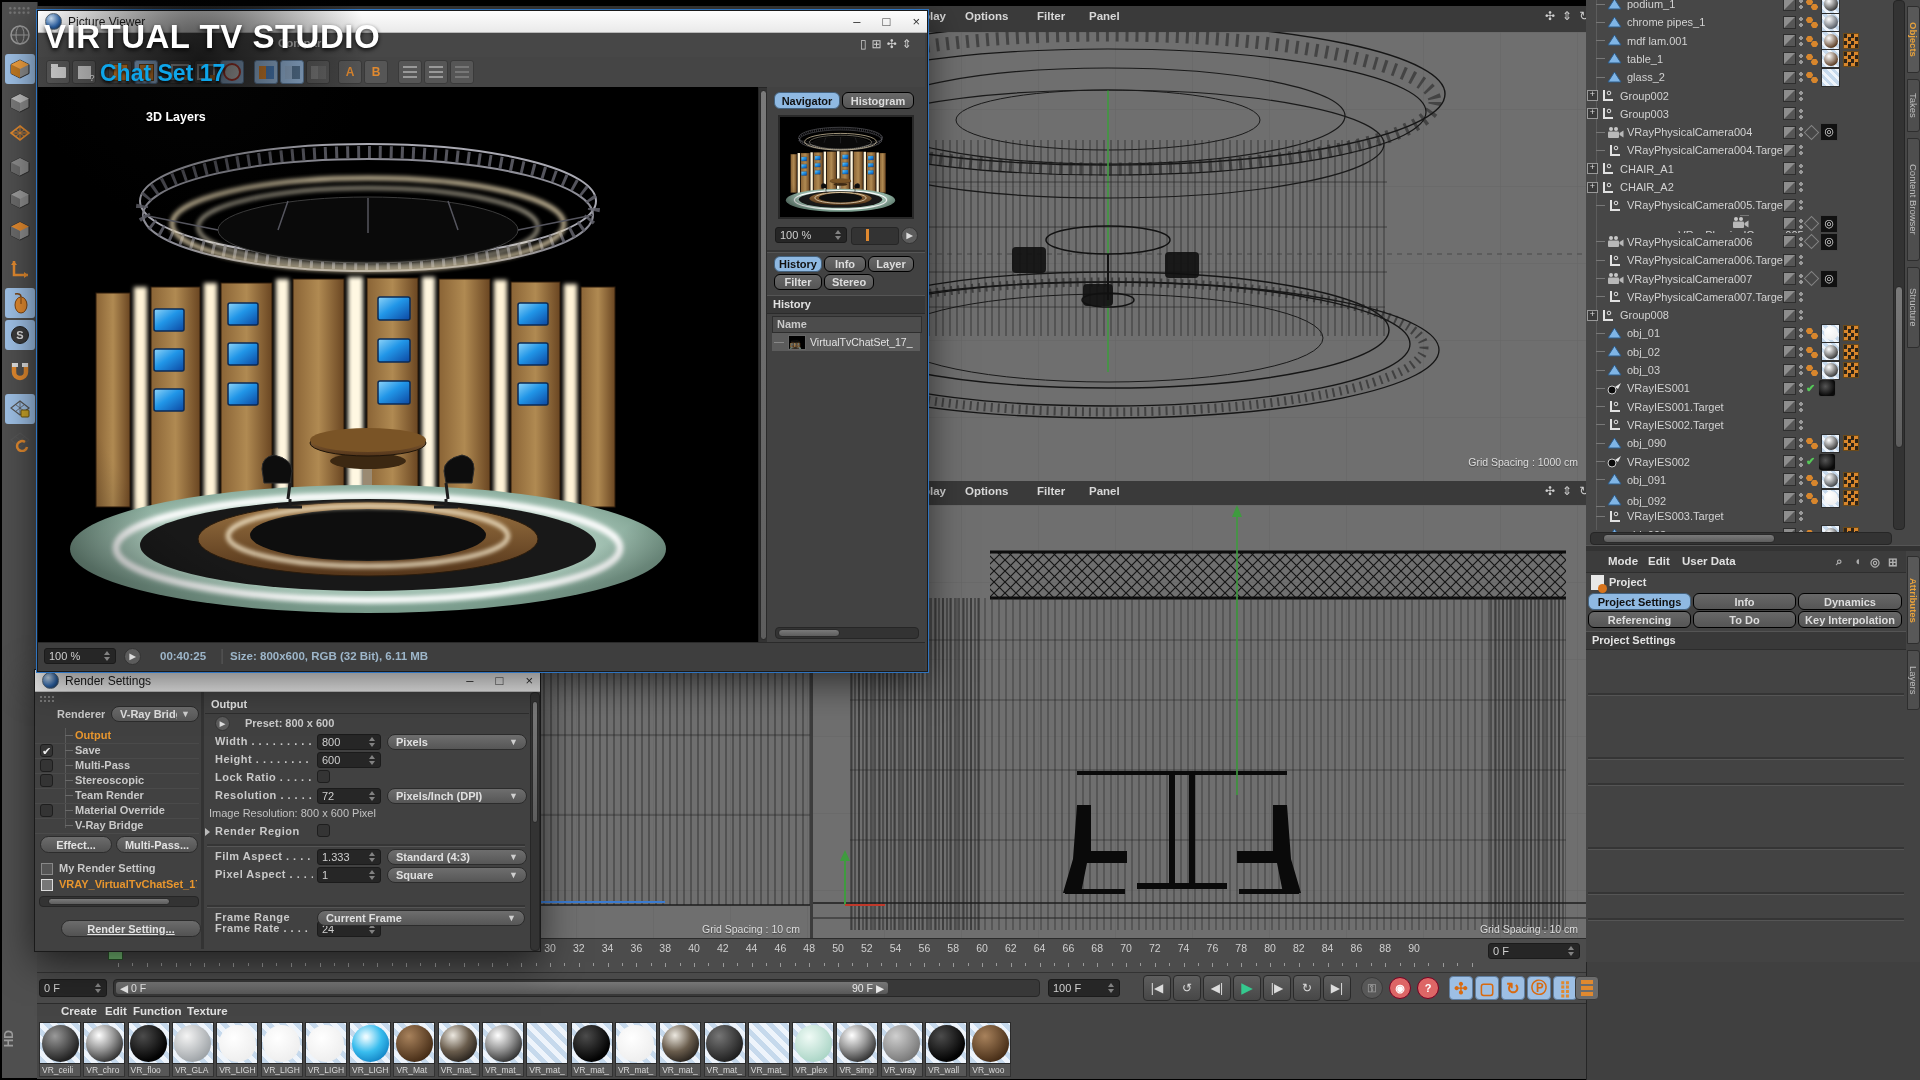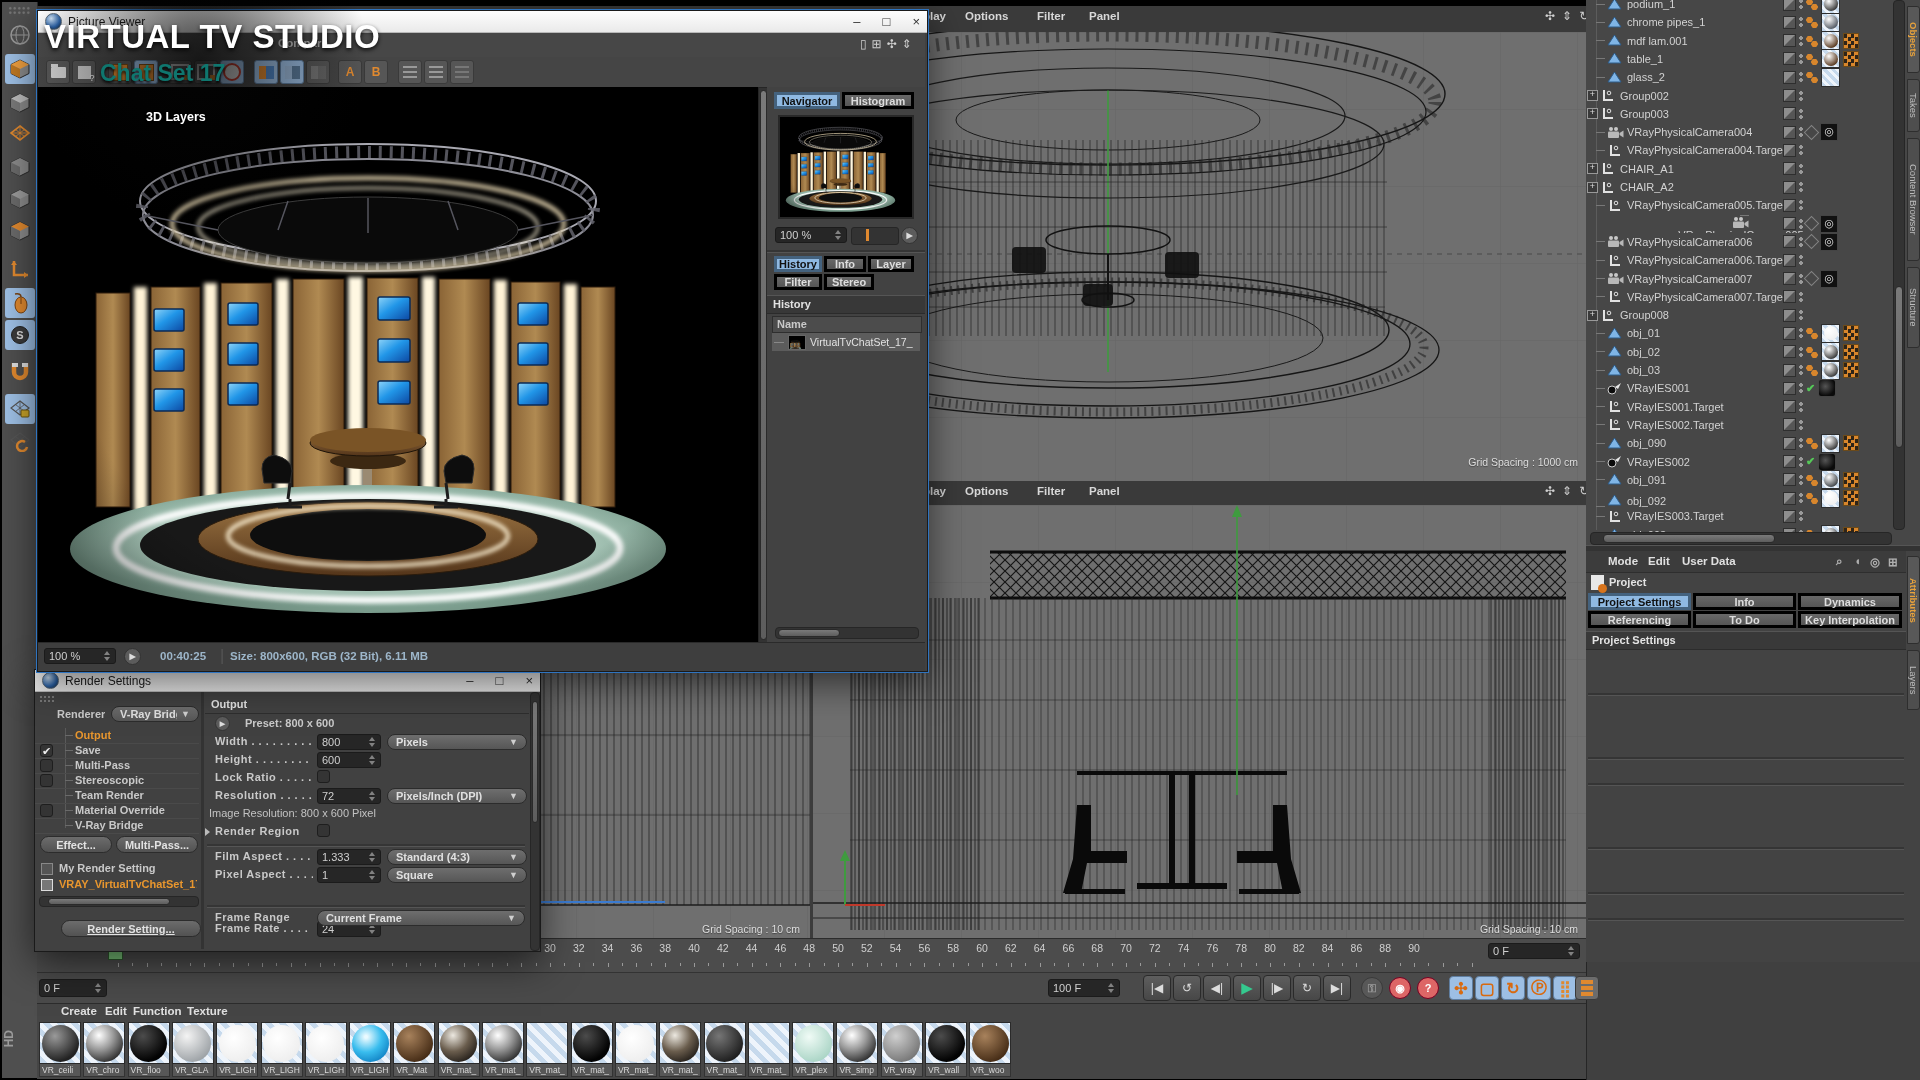--- a/index.html
+++ b/index.html
@@ -14,22 +14,22 @@
   .spin::after{content:"";position:absolute;left:0;bottom:0;border-left:3.5px solid transparent;border-right:3.5px solid transparent;border-top:4px solid #999;}
   .dd{background:linear-gradient(#6e6e6e,#565656);border:1px solid #2c2c2c;border-radius:9px;color:#e0e0e0;
     font-size:11px;display:flex;align-items:center;padding:0 8px;height:16px;box-sizing:border-box;font-weight:bold;}
   .dd .cap{flex:1;overflow:hidden;white-space:nowrap;}
   .dd .arr{font-size:9px;color:#cfcfcf;margin-left:4px;}
   .btn{background:linear-gradient(#6c6c6c,#525252);border:1px solid #2c2c2c;border-radius:10px;color:#e2e2e2;
     font-size:11px;font-weight:bold;display:flex;align-items:center;justify-content:center;height:17px;box-sizing:border-box;}
   .chk{width:13px;height:13px;background:#343434;border:1px solid #1e1e1e;border-radius:3px;color:#ededed;
     font-size:11px;line-height:12px;text-align:center;box-sizing:border-box;}
   .chk.on::after{content:"\2714";}
-  .tab{background:linear-gradient(#686868,#555);border:3px solid #000000;color:#ddd;font-size:11px;font-weight:bold;
-    display:flex;align-items:center;justify-content:center;box-sizing:border-box;border-radius:0;}
+  .tab{background:linear-gradient(#686868,#555);border:1px solid #000000;color:#ddd;font-size:11px;font-weight:bold;
+    display:flex;align-items:center;justify-content:center;box-sizing:border-box;border-radius:6px;}
   .tab.active{background:#8fb9e2;color:#101010;border-color:#44627e;}
   .lbl{color:#c9c9c9;font-size:11px;font-weight:bold;white-space:nowrap;overflow:hidden;}
   .hdr{color:#e3e3e3;font-size:11px;font-weight:bold;}
   .sepline{background:#353535;height:2px;border-bottom:1px solid #555;}
   .scroll{background:#333;border:1px solid #262626;border-radius:4px;}
   .thumbbar{background:linear-gradient(#7a7a7a,#5d5d5d);border-radius:4px;border:1px solid #2a2a2a;}
   
   .vpmenu{background:#3a3a3a;border-bottom:1px solid #2a2a2a;}
   .vpmenu .mi{position:absolute;top:4px;color:#d8d8d8;font-size:11.5px;font-weight:bold;}
   .vp-corner{position:absolute;top:3px;display:flex;gap:7px;color:#cfcfcf;font-size:12px;}
@@ -114,21 +114,21 @@
   .m-earth{background:radial-gradient(circle at 38% 32%,#eafaff 4%,#39bdee 45%,#0f7fc2 82%);}
   .m-wood{background:radial-gradient(circle at 35% 30%,#a8825c,#432a14 78%);}
   .m-speckle{background:radial-gradient(circle at 35% 30%,#767676,#1f1f1f 75%);}
   .m-plex{background:radial-gradient(circle at 38% 32%,#f0fbf6,#a9d4c5 78%);}
   .m-gray{background:radial-gradient(circle at 35% 30%,#cfcfcf,#767676 78%);}
   
   .ltool{position:absolute;left:3px;width:30px;height:30px;border-radius:3px;display:flex;align-items:center;justify-content:center;}
   .ltool.activeT{background:#9dbfe4;}
   
   #wm-title{font-weight:bold;font-size:33px;color:#fff;letter-spacing:.5px;text-shadow:0 2px 4px rgba(0,0,0,.85);}
-  #wm-sub{font-weight:bold;font-size:23px;color:#0f766e;text-shadow:0 2px 3px rgba(0,0,0,.85);}
+  #wm-sub{font-weight:bold;font-size:23px;color:#0ea5e9;text-shadow:0 2px 3px rgba(0,0,0,.85);}
   #wm-tag{font-weight:bold;font-size:12.5px;color:#fff;text-shadow:0 1px 2px rgba(0,0,0,.8);}
   .leader{letter-spacing:.5px;}
 </style>
 </head>
 <body>
 
 <div id="stage">
 
   <div class="abs" id="left-toolbar" style="left:2px;top:2px;width:35px;height:1076px;background:#4f4f4f;border-right:1px solid #2b2b2b;">
       <div style="position: absolute; left: 6px; top: 4px; width: 22px; height: 10px; background: radial-gradient(circle, rgb(119, 119, 119) 1px, transparent 1.4px) 0px 0px / 4.5px 4.5px;"></div>
@@ -1032,20 +1032,25 @@
       <div class="abs" style="left:71px;top:4px;width:13px;height:15px;background:#7ac47a;border:1px solid #2e5a2e;"></div>
       <div class="abs field" style="left:1451px;top:4px;width:92px;">
         <span class="val">0 F</span>
           <span class="spin"></span>
       </div>
     </div>
     <div class="abs field" style="left:2px;top:40px;width:68px;height:18px;">
       <span class="val">0 F</span>
         <span class="spin"></span>
     </div>
+    <div class="abs" style="left:76px;top:40px;width:927px;height:18px;background:#383838;border:1px solid #272727;border-radius:4px;box-sizing:border-box;">
+      <div style="position:absolute;left:2px;top:2px;width:772px;height:12px;background:linear-gradient(#777,#585858);border-radius:3px;"></div>
+      <span style="position:absolute;left:6px;top:2px;font-size:10.5px;color:#e8e8e8;">◀ <span>0 F</span></span>
+      <span style="position:absolute;left:738px;top:2px;font-size:10.5px;color:#e8e8e8;"><span>90 F</span> ▶</span>
+    </div>
     <div class="abs field" style="left:1011px;top:40px;width:72px;height:18px;">
       <span class="val">100 F</span>
         <span class="spin"></span>
     </div>
     <div id="transport" class="abs" style="left:1106px;top:36px;width:210px;height:26px;">
         <div class="transport" style="left: 0px;">|◀</div>
         <div class="transport" style="left: 30px;">↺</div>
         <div class="transport" style="left: 60px;">◀|</div>
         <div class="transport" style="left: 90px; color: rgb(53, 201, 143); font-size: 15px;">▶</div>
         <div class="transport" style="left: 120px;">|▶</div>

